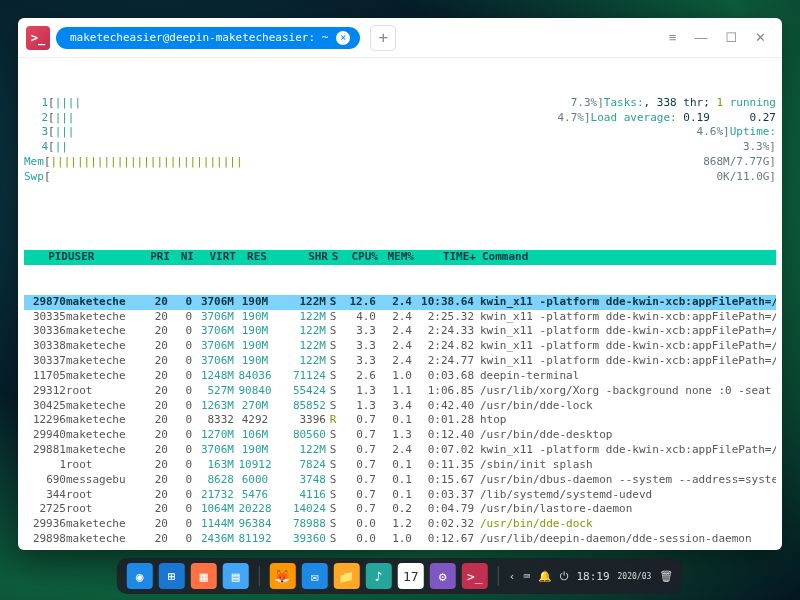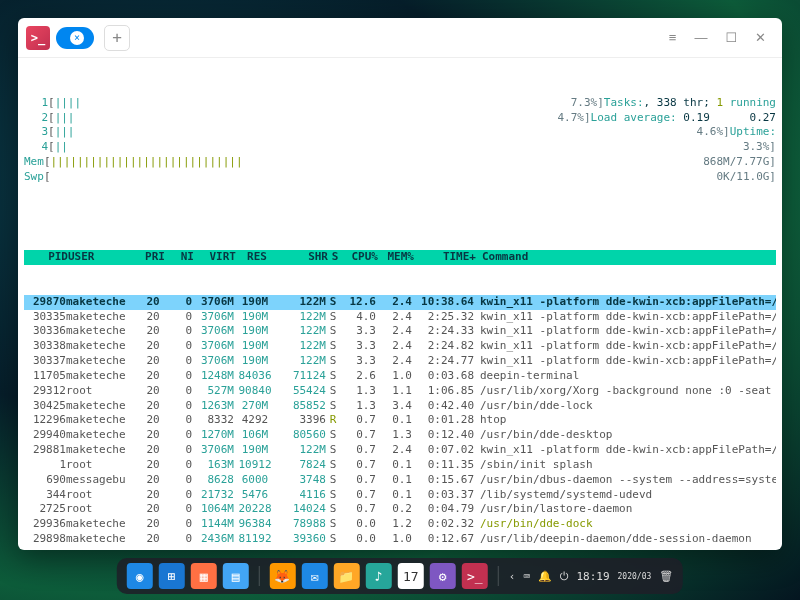--- a/index.html
+++ b/index.html
@@ -21,21 +21,21 @@
 .pct{color:#657b83;}
 .tasks{color:#2aa198;}
 .tnum{color:#073642;font-weight:normal;}
 .run{color:#859900;}
 .memlbl{color:#2aa198;}
 .hdr{background:#00d4aa;color:#073642;font-weight:bold;padding:0 2px;}
 .row{display:flex;}
 .rowsel{background:#7dd3fc;color:#073642;font-weight:bold;}
 .c-pid{width:42px;text-align:right;}
 .c-usr{width:72px;}
-.c-pri{width:30px;text-align:center;}
+.c-pri{width:30px;text-align:right;}
 .c-ni{width:24px;text-align:right;}
 .c-virt{width:42px;text-align:right;}
 .c-res{width:42px;text-align:center;}
 .c-shr{width:42px;text-align:right;margin-left:8px;}
 .c-s{width:14px;text-align:center;}
 .c-cpu{width:36px;text-align:right;}
 .c-mem{width:36px;text-align:right;}
 .c-time{width:62px;text-align:right;}
 .c-cmd{flex:1;padding-left:6px;overflow:hidden;}
 .cy{color:#2aa198;}
@@ -46,20 +46,21 @@
 .tray{display:flex;align-items:center;gap:8px;color:#ddd;font-size:11px;}
 .watermark{position:absolute;bottom:52px;right:22px;color:rgba(255,255,255,.28);font-size:10px;font-family:sans-serif;}
 </style>
 </head>
 <body>
 
 <div class="window">
   <div class="titlebar">
     <div class="term-icon">&gt;_</div>
     <div class="tab">
+      <span>maketecheasier@deepin-maketecheasier: ~</span>
       <span class="tab-close">×</span>
     </div>
     <div class="newtab">+</div>
     <div class="win-ctrl">
       <span class="win-btn">≡</span>
       <span class="win-btn">—</span>
       <span class="win-btn">☐</span>
       <span class="win-btn">✕</span>
     </div>
   </div>

